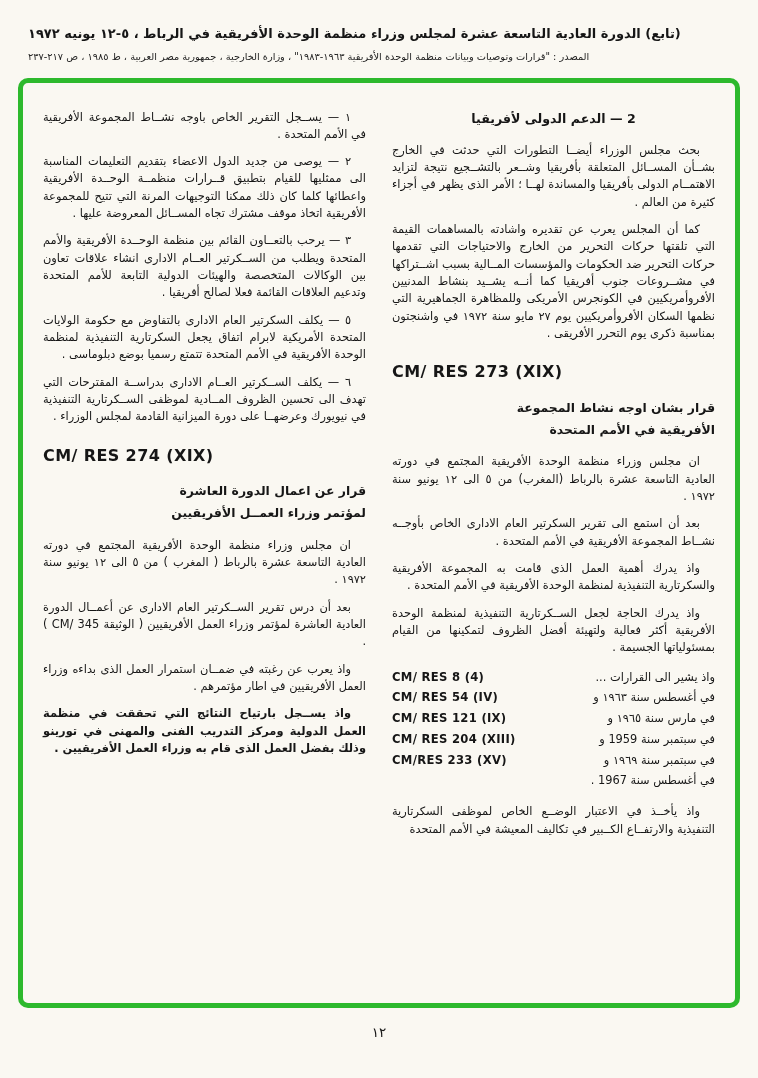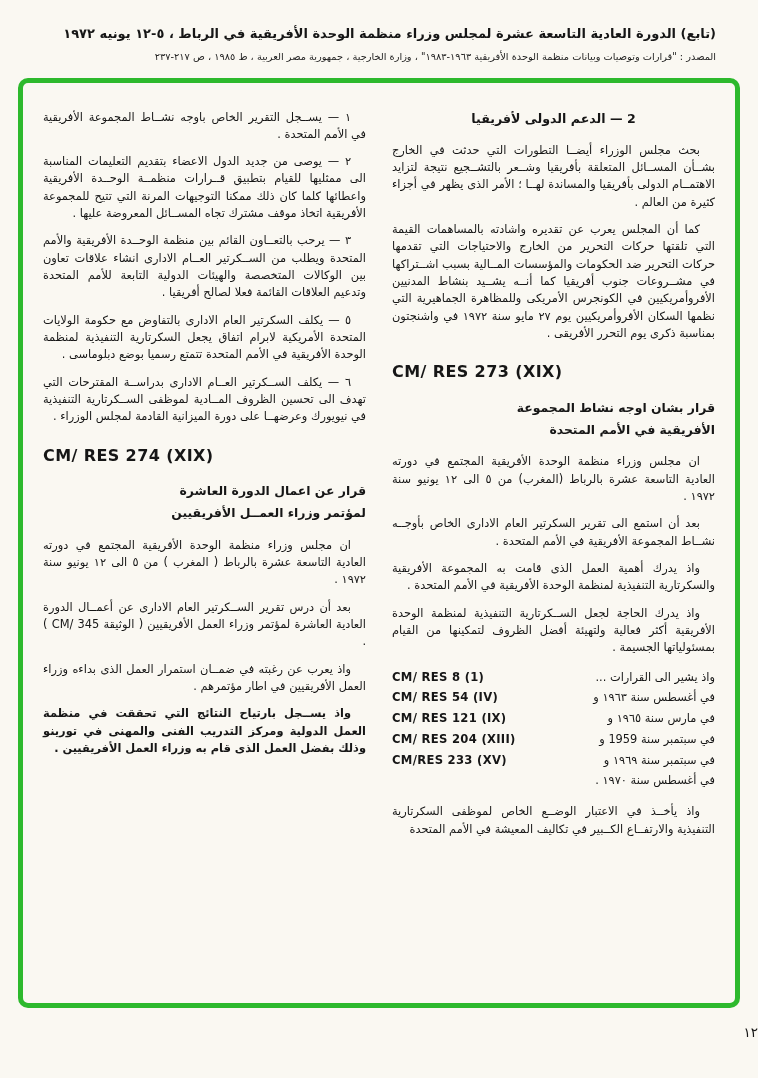--- a/index.html
+++ b/index.html
@@ -10,22 +10,22 @@
     color: #161616;
   }
   .page {
     width: 758px;
     min-height: 1078px;
     margin: 0 auto;
     background: #faf8f2;
     position: relative;
   }
   .doc-header {
-    text-align: right;
-    padding: 24px 42px 4px 28px;
+    text-align: left;
+    padding: 24px 28px 4px 28px;
   }
   .doc-header .h1 {
     font-weight: bold;
     font-size: 13px;
     line-height: 1.5;
   }
   .doc-header .h2 {
     font-size: 9.8px;
     margin-top: 7px;
     color: #1d1d1d;
@@ -81,20 +81,21 @@
     line-height: 1.75;
   }
   .restext { }
   .rescode {
     direction: ltr;
     font-weight: bold;
     font-size: 11.6px;
     letter-spacing: 0.3px;
   }
   .pagenum {
+    text-align: center;
     font-size: 13.5px;
     padding: 10px 0 8px 0;
   }
 </style>
 </head>
 <body>
 
 <div class="page">
 
   <header class="doc-header">
@@ -112,40 +113,40 @@
           <div>قرار بشان اوجه نشاط المجموعة</div>
           <div>الأفريقية في الأمم المتحدة</div>
         </div>
         <div class="block para">ان مجلس وزراء منظمة الوحدة الأفريقية المجتمع في دورته العادية التاسعة عشرة بالرباط (المغرب) من ٥ الى ١٢ يونيو سنة ١٩٧٢ .</div>
         <div class="block para">بعد أن استمع الى تقرير السكرتير العام الادارى الخاص بأوجــه نشــاط المجموعة الأفريقية في الأمم المتحدة .</div>
         <div class="block para">واذ يدرك أهمية العمل الذى قامت به المجموعة الأفريقية والسكرتارية التنفيذية لمنظمة الوحدة الأفريقية في الأمم المتحدة .</div>
         <div class="block para">واذ يدرك الحاجة لجعل الســكرتارية التنفيذية لمنظمة الوحدة الأفريقية أكثر فعالية ولتهيئة أفضل الظروف لتمكينها من القيام بمسئولياتها الجسيمة .</div>
         <div class="reslist">
           <div class="resrow">
             <span class="restext">واذ يشير الى القرارات ...</span>
-            <span class="rescode">CM/ RES 8 (1)</span>
+            <span class="rescode">CM/ RES 8 (4)</span>
           </div>
           <div class="resrow">
             <span class="restext">في أغسطس سنة ١٩٦٣ و</span>
             <span class="rescode">CM/ RES 54 (IV)</span>
           </div>
           <div class="resrow">
             <span class="restext">في مارس سنة ١٩٦٥ و</span>
             <span class="rescode">CM/ RES 121 (IX)</span>
           </div>
           <div class="resrow">
             <span class="restext">في سبتمبر سنة 1959 و</span>
             <span class="rescode">CM/ RES 204 (XIII)</span>
           </div>
           <div class="resrow">
             <span class="restext">في سبتمبر سنة ١٩٦٩ و</span>
             <span class="rescode">CM/RES 233 (XV)</span>
           </div>
           <div class="resrow">
-            <span class="restext">في أغسطس سنة ١٩٧٠ .</span>
+            <span class="restext">في أغسطس سنة 1967 .</span>
             <span class="rescode"></span>
           </div>
         </div>
         <div class="block para">واذ يأخــذ في الاعتبار الوضــع الخاص لموظفى السكرتارية التنفيذية والارتفــاع الكــبير في تكاليف المعيشة في الأمم المتحدة</div>
       </section>
     <section class="col">
         <div class="block para">١ — يســجل التقرير الخاص باوجه نشــاط المجموعة الأفريقية في الأمم المتحدة .</div>
         <div class="block para">٢ — يوصى من جديد الدول الاعضاء بتقديم التعليمات المناسبة الى ممثليها للقيام بتطبيق قــرارات منظمــة الوحــدة الأفريقية واعطائها كلما كان ذلك ممكنا التوجيهات المرنة التي تتيح للمجموعة الأفريقية اتخاذ موقف مشترك تجاه المســائل المعروضة عليها .</div>
         <div class="block para">٣ — يرحب بالتعــاون القائم بين منظمة الوحــدة الأفريقية والأمم المتحدة ويطلب من الســكرتير العــام الادارى انشاء علاقات تعاون بين الوكالات المتخصصة والهيئات الدولية التابعة للأمم المتحدة وتدعيم العلاقات القائمة فعلا لصالح أفريقيا .</div>
         <div class="block para">٥ — يكلف السكرتير العام الادارى بالتفاوض مع حكومة الولايات المتحدة الأمريكية لابرام اتفاق يجعل السكرتارية التنفيذية لمنظمة الوحدة الأفريقية في الأمم المتحدة تتمتع رسميا بوضع دبلوماسى .</div>

